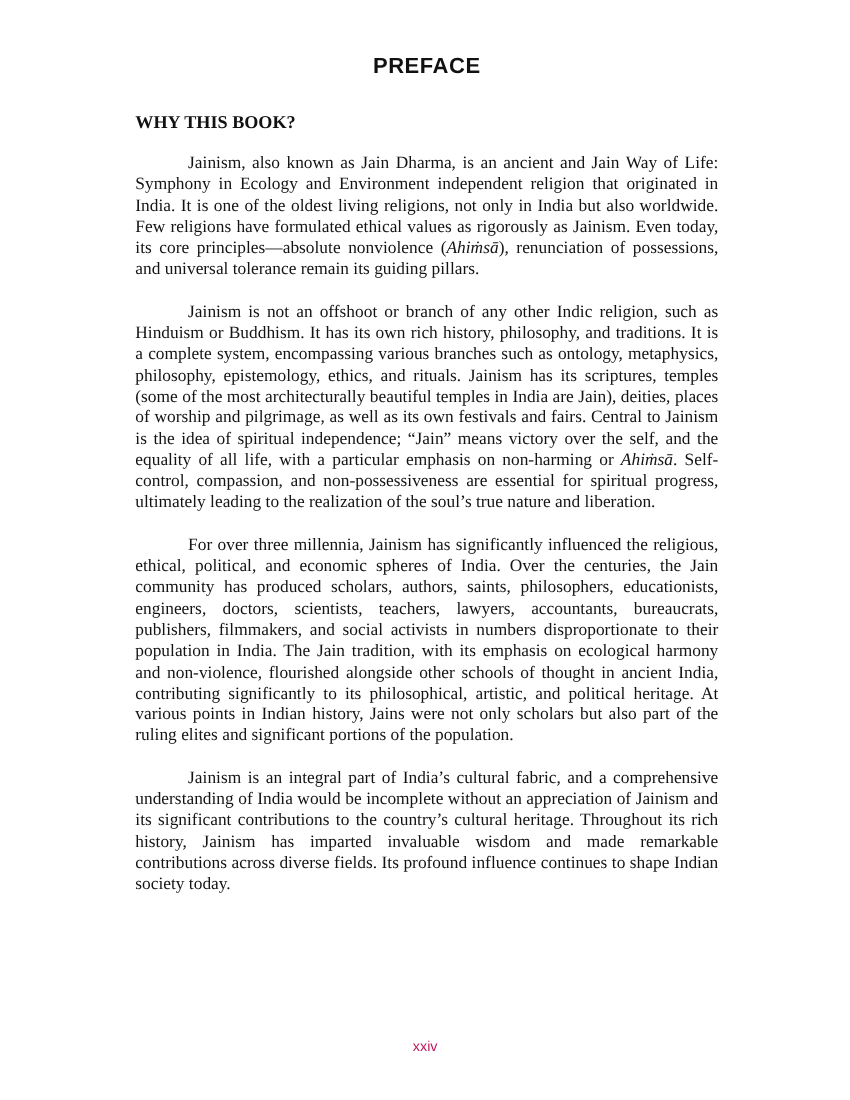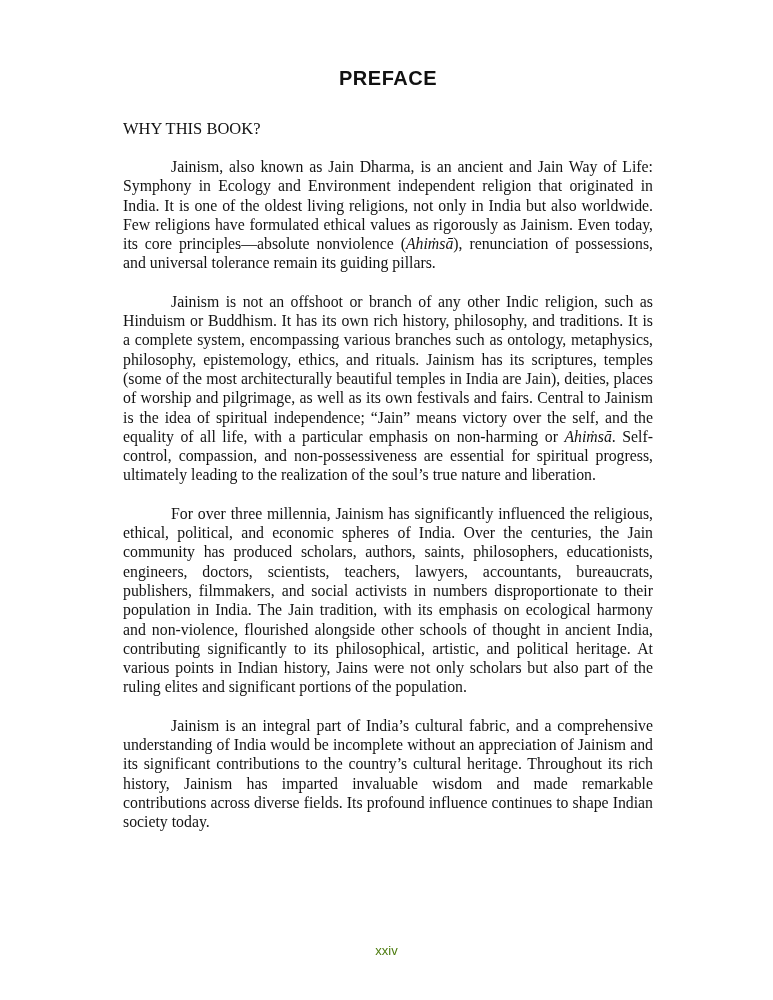--- a/index.html
+++ b/index.html
@@ -8,36 +8,36 @@
     background: #ffffff;
   }
   .page {
     position: relative;
     width: 773px;
     height: 1000px;
     background: #ffffff;
     color: #1a1a1a;
     overflow: hidden;
     box-sizing: border-box;
-    padding: 66px 120px 0 123px;
+    padding: 48px 120px 0 123px;
     font-family: "Liberation Serif", "DejaVu Serif", serif;
   }
   .doc-title {
     font-family: "Liberation Sans", "DejaVu Sans", sans-serif;
     font-weight: bold;
     font-size: 20px;
     line-height: 24px;
     letter-spacing: 0.5px;
     text-align: center;
     color: #111111;
     margin: 0 0 29px 0;
   }
   .section-heading {
     font-family: "Liberation Serif", "DejaVu Serif", serif;
-    font-weight: normal;
+    font-weight: bold;
     font-size: 16.5px;
     line-height: 20px;
     color: #111111;
     margin: 0 0 18px 0;
   }
   .body-text p {
     margin: 0 0 19px 0;
     font-size: 15.8px;
     line-height: 19.3px;
     text-align: justify;
@@ -49,21 +49,21 @@
     margin-top: 24px;
   }
   .page-number {
     position: absolute;
     left: 0;
     right: 0;
     top: 943px;
     text-align: center;
     font-family: "Liberation Sans", "DejaVu Sans", sans-serif;
     font-size: 13px;
-    color: #4d7c0f;
+    color: #be185d;
   }
 </style>
 </head>
 <body>
 
 <div class="page">
   <h1 class="doc-title">PREFACE</h1>
 
   <h2 class="section-heading">WHY THIS BOOK?</h2>
 

